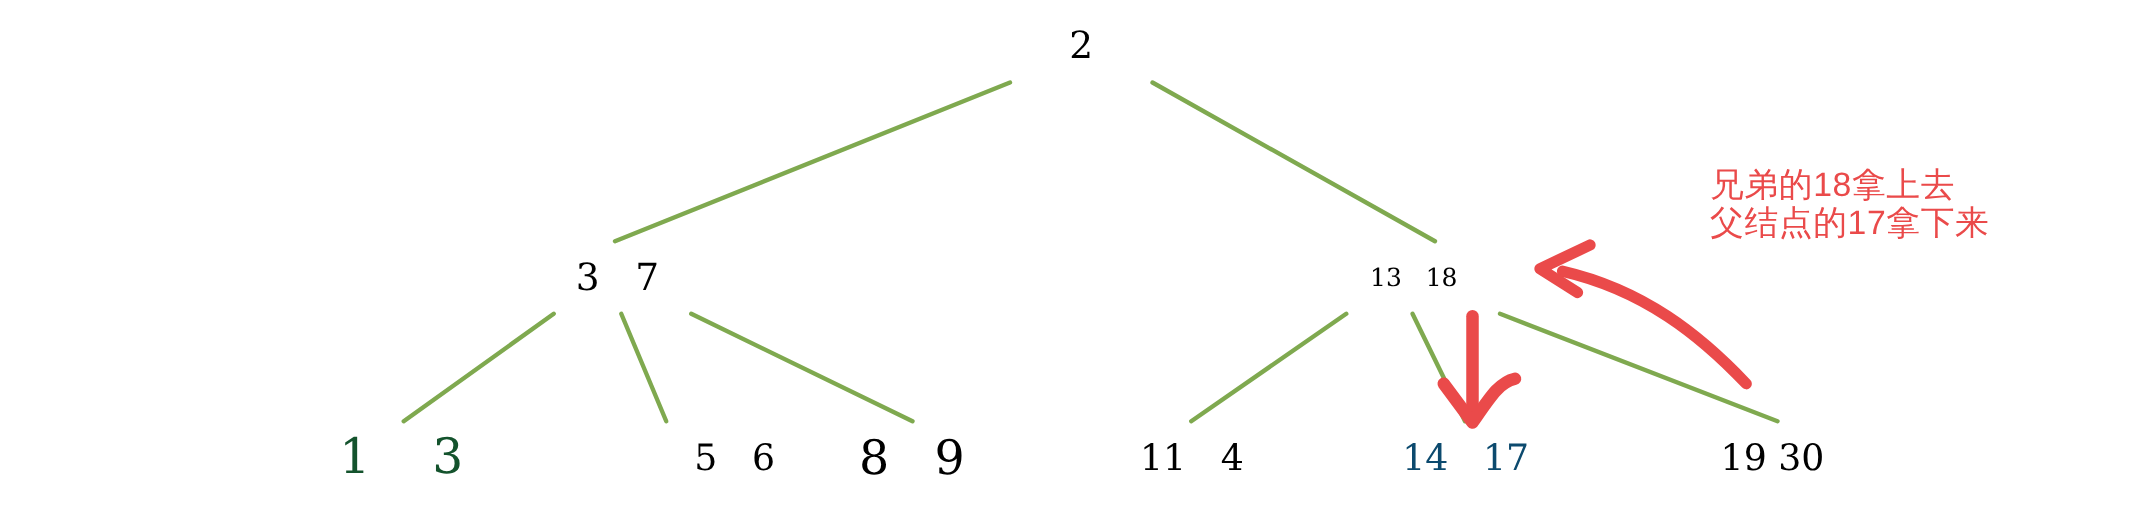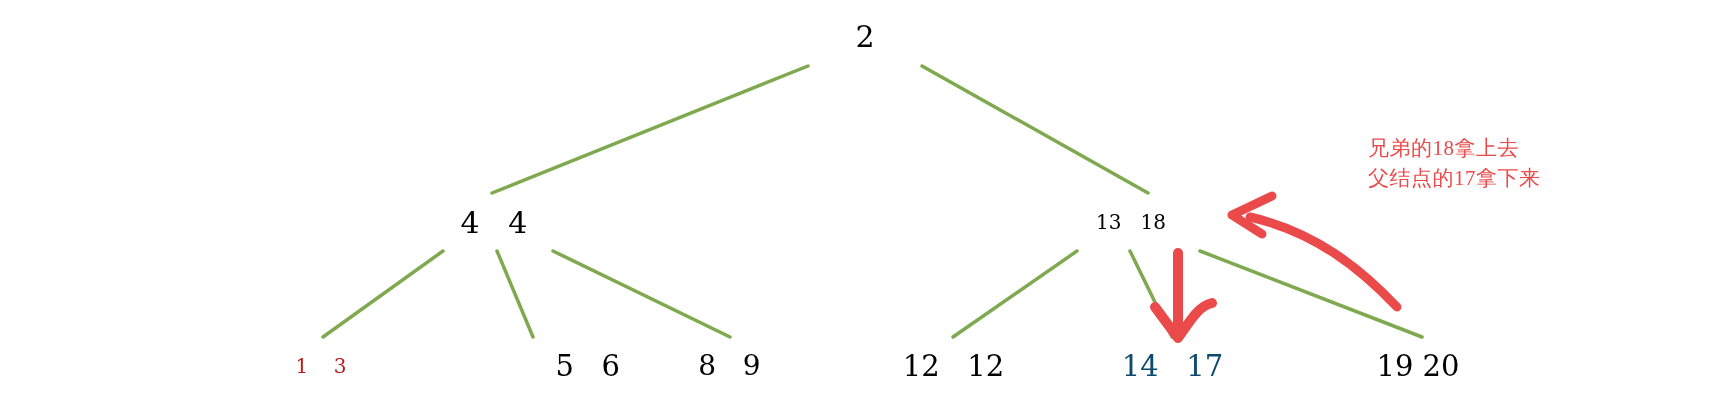--- a/index.html
+++ b/index.html
@@ -37,22 +37,22 @@
     align-items: center;
     justify-content: center;
     white-space: pre;
     color: #000000;
     font-family: "DejaVu Serif", "Liberation Serif", serif;
     font-weight: 400;
   }
   .annotation {
     position: absolute;
     color: #ea4a4a;
-    font-family: Liberation Serif, serif;
-    font-size: 21px;
+    font-family: Liberation Sans, sans-serif;
+    font-size: 27px;
     line-height: 30px;
     white-space: pre;
     letter-spacing: 0.5px;
   }
   svg.edges {
     position: absolute;
     left: 0; top: 0;
     width: 1718px;
     height: 410px;
     pointer-events: none;
@@ -83,40 +83,40 @@
       <path d="M 1178,253 L 1178,336" fill="none" stroke="#ea4a4a" stroke-width="10" stroke-linecap="round"></path>
       <path d="M 1155,307 L 1178,338 M 1178,338 C 1192,318 1199,306 1212,303" fill="none" stroke="#ea4a4a" stroke-width="10" stroke-linecap="round" stroke-linejoin="round"></path>
     </g>
   </svg>
 
   <div id="nodes-layer">
       <div class="node" style="left: 805px; top: 5px; width: 120px; height: 63px; border-color: rgb(127, 169, 79);">
         <div class="node-keys" style="font-size: 30px; color: rgb(0, 0, 0);">2</div>
       </div>
       <div class="node" style="left: 405px; top: 192px; width: 178px; height: 60px; border-color: rgb(127, 169, 79);">
-        <div class="node-keys" style="font-size: 30px; color: rgb(0, 0, 0);">4   4</div>
+        <div class="node-keys" style="font-size: 30px; color: rgb(0, 0, 0);">3   7</div>
       </div>
       <div class="node" style="left: 1040px; top: 192px; width: 182px; height: 60px; border-color: rgb(127, 169, 79);">
         <div class="node-keys" style="font-size: 20px; color: rgb(0, 0, 0);">13   18</div>
       </div>
       <div class="node" style="left: 231px; top: 336px; width: 180px; height: 59px; border-color: rgb(127, 169, 79);">
-        <div class="node-keys" style="font-size: 20px; color: #b91c1c;">1    3</div>
+        <div class="node-keys" style="font-size: 39px; color: #14532d;">1    3</div>
       </div>
       <div class="node" style="left: 445px; top: 336px; width: 175px; height: 59px; border-color: rgb(127, 169, 79); justify-content: flex-end;">
         <div class="node-keys" style="font-size: 29px; color: rgb(0, 0, 0);">5   6</div>
       </div>
       <div class="node" style="left: 641px; top: 336px; width: 177px; height: 59px; border-color: rgb(127, 169, 79);">
-        <div class="node-keys" style="font-size: 28px; color: rgb(0, 0, 0);">8   9</div>
+        <div class="node-keys" style="font-size: 38px; color: rgb(0, 0, 0);">8   9</div>
       </div>
       <div class="node" style="left: 862px; top: 336px; width: 183px; height: 59px; border-color: rgb(127, 169, 79);">
-        <div class="node-keys" style="font-size: 29px; color: rgb(0, 0, 0);">12   12</div>
+        <div class="node-keys" style="font-size: 29px; color: rgb(0, 0, 0);">11   4</div>
       </div>
       <div class="node" style="left: 1080px; top: 336px; width: 185px; height: 59px; border-color: rgb(127, 169, 79);">
         <div class="node-keys" style="font-size: 29px; color: #0c4a6e;">14   17</div>
       </div>
       <div class="node" style="left: 1338px; top: 336px; width: 160px; height: 59px; border-color: rgb(127, 169, 79);">
-        <div class="node-keys" style="font-size: 29px; color: rgb(0, 0, 0);">19 20</div>
+        <div class="node-keys" style="font-size: 29px; color: rgb(0, 0, 0);">19 30</div>
       </div>
     </div>
 
   <div class="annotation" style="left:1368px; top:133px;"><span>兄弟的18拿上去</span><br><span>父结点的17拿下来</span></div>
 
 </div>
 
 </body></html>

